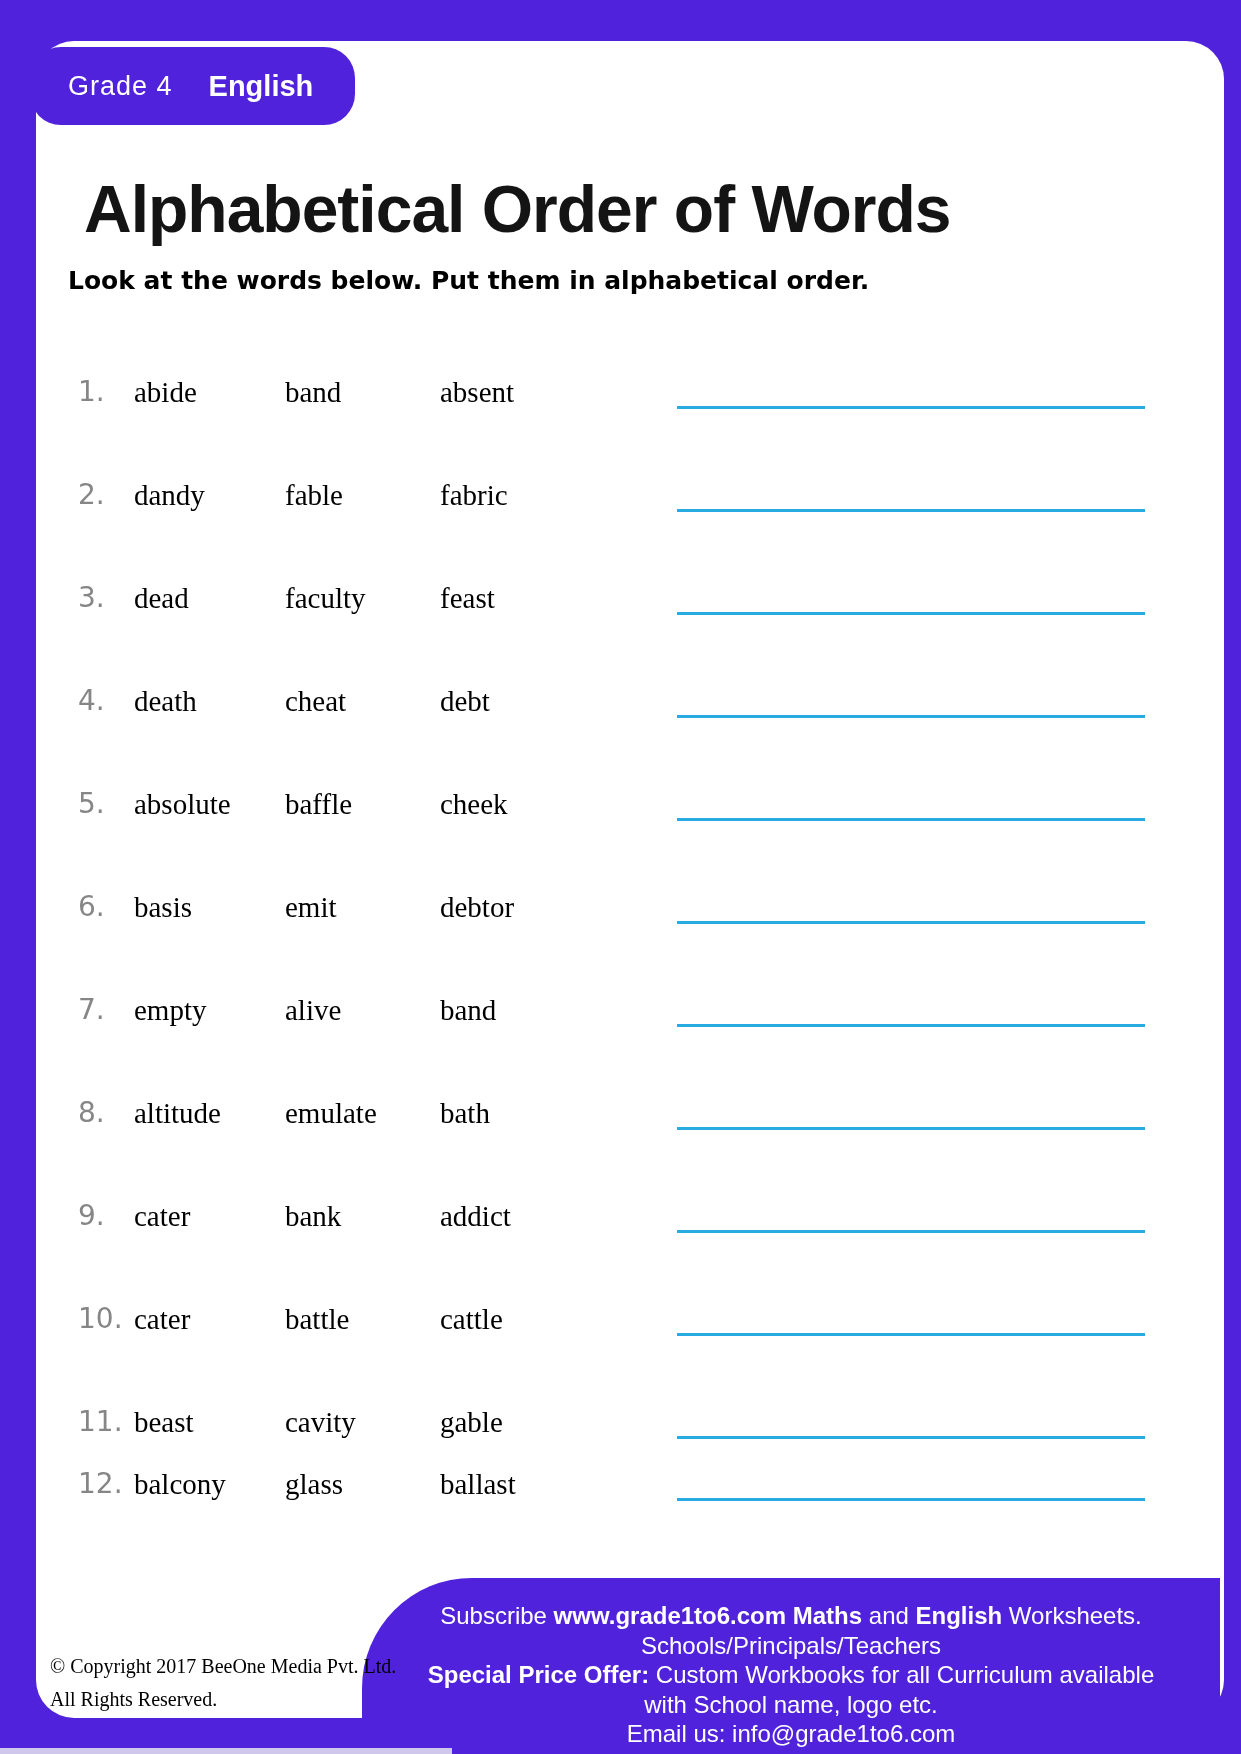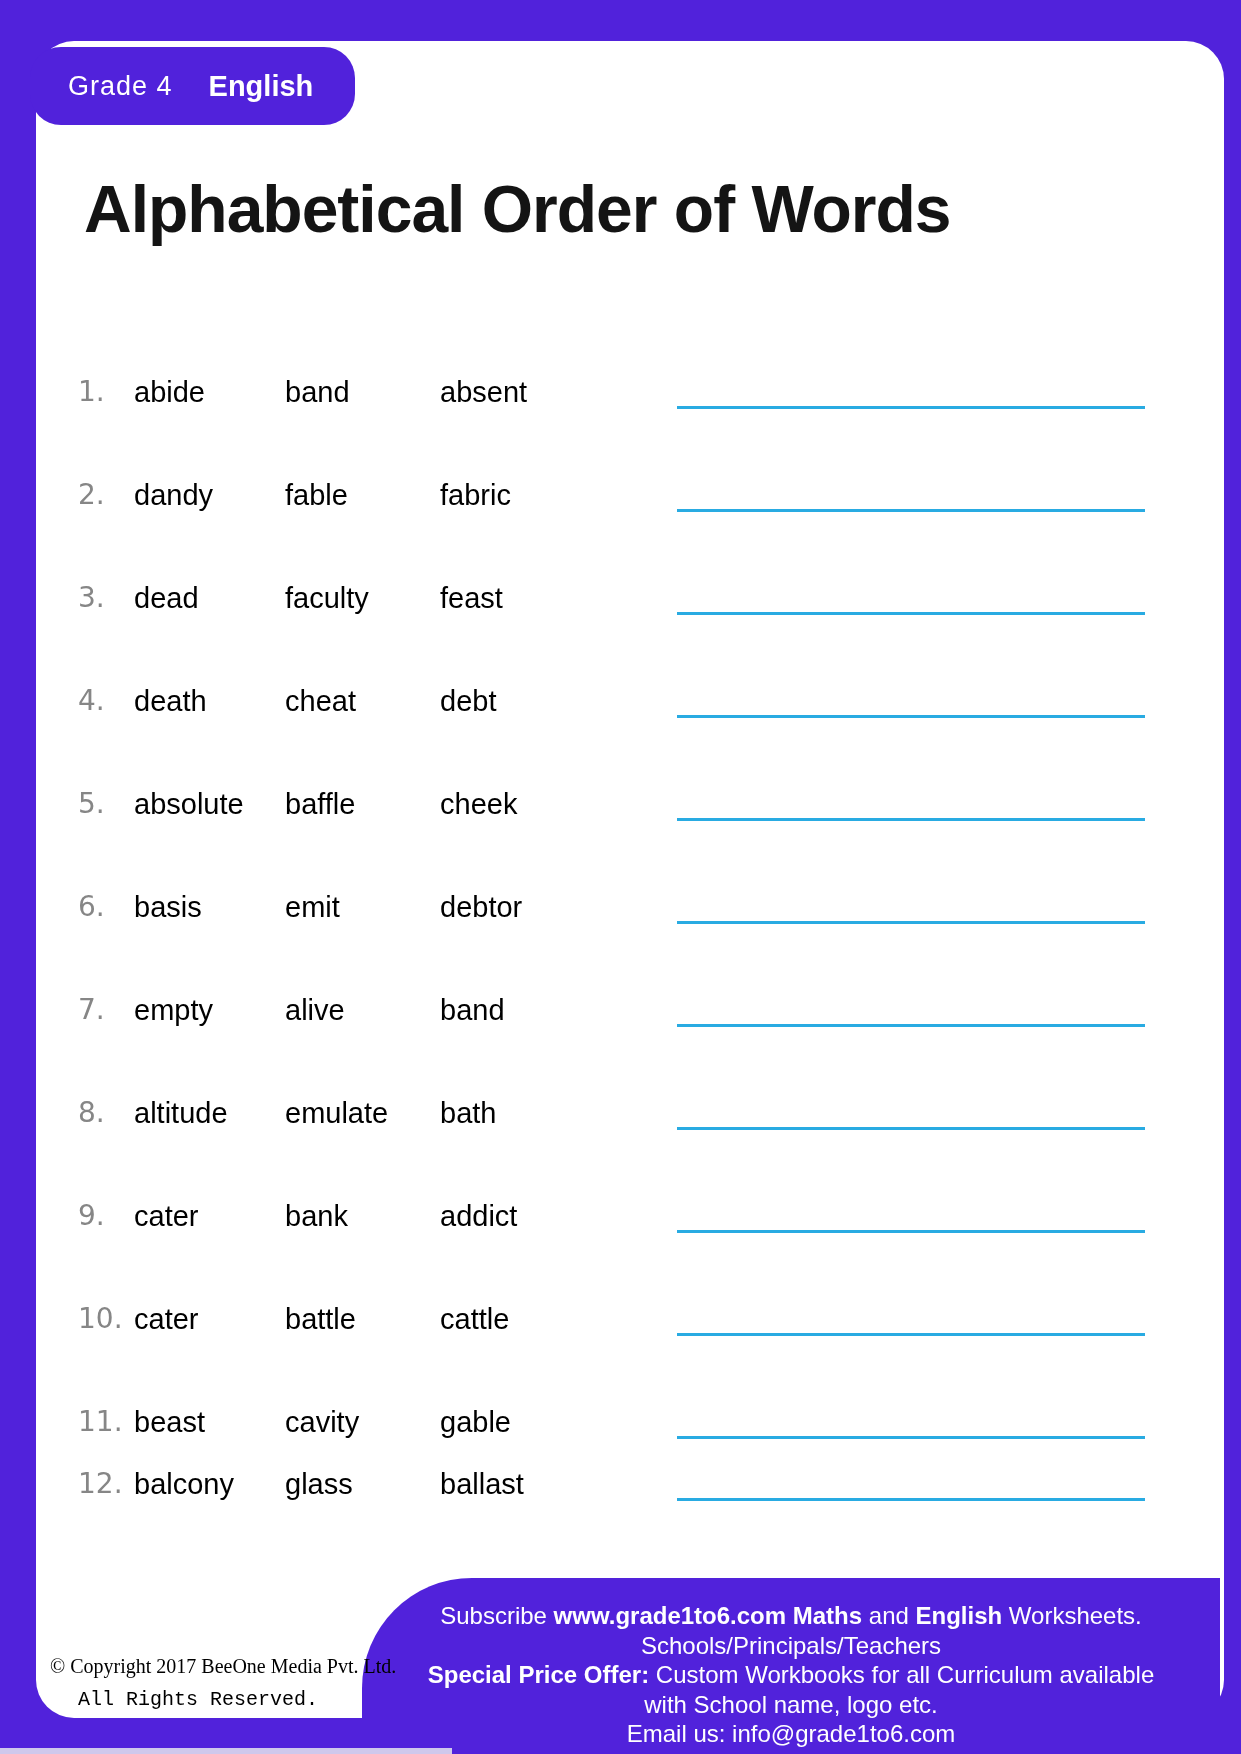--- a/index.html
+++ b/index.html
@@ -33,50 +33,51 @@
     position:absolute;left:32px;top:218px;
     font-family:"DejaVu Sans",sans-serif;font-weight:700;
     font-size:25px;line-height:44px;color:#000;
   }
   .rows{position:absolute;left:0;top:0;width:100%;height:100%;}
   .row{position:absolute;left:0;width:1169px;height:44px;line-height:44px;}
   .row .num{
     position:absolute;left:42px;width:54px;
     font-family:"DejaVu Sans",sans-serif;font-size:28px;color:var(--gray);
   }
-  .row .w{position:absolute;font-family:Liberation Sans, sans-serif;font-size:29px;color:#000;}
+  .row .w{position:absolute;font-family:Liberation Serif, serif;font-size:29px;color:#000;}
   .row .w1{left:98px;}
   .row .w2{left:249px;}
   .row .w3{left:404px;}
   .row .answer-line{
     position:absolute;left:641px;top:36px;width:468px;height:0;
     border-top:3px solid var(--blue);
   }
   .footer{
     position:absolute;left:362px;top:1578px;width:858px;height:176px;z-index:2;
     background:var(--purple);border-top-left-radius:110px;
     color:#fff;text-align:center;font-size:24px;line-height:29.5px;
     padding-top:23px;box-sizing:border-box;
   }
   .footer b{font-weight:700;}
   .copyright{
     position:absolute;left:50px;top:1650px;z-index:2;
     font-family:"Liberation Serif",serif;font-size:20px;line-height:33px;color:#000;
   }
-  .copyright .l2{margin-left:28px;font-family:Liberation Mono, monospace;}
+  .copyright .l2{margin-left:0;}
   .edge-strip{
     position:absolute;left:0;bottom:0;width:452px;height:6px;
     background:#cfc8ec;z-index:4;
   }
 </style>
 </head>
 <body>
 
 <div class="page">
   <h1 class="title">Alphabetical Order of Words</h1>
+  <div class="instruction">Look at the words below. Put them in alphabetical order.</div>
   <div class="rows">
       <div class="row" style="top: 329px;">
     <span class="num">1.</span>
     <span class="w w1">abide</span>
     <span class="w w2">band</span>
     <span class="w w3">absent</span>
     <span class="answer-line"></span>
   </div>
       <div class="row" style="top: 432px;">
     <span class="num">2.</span>

